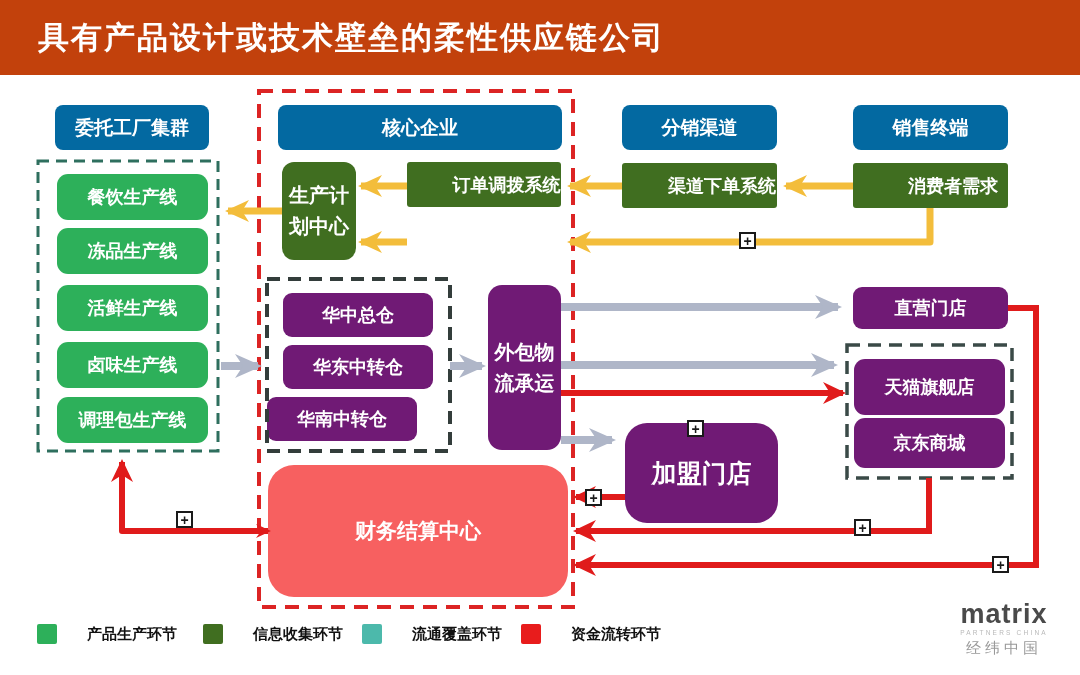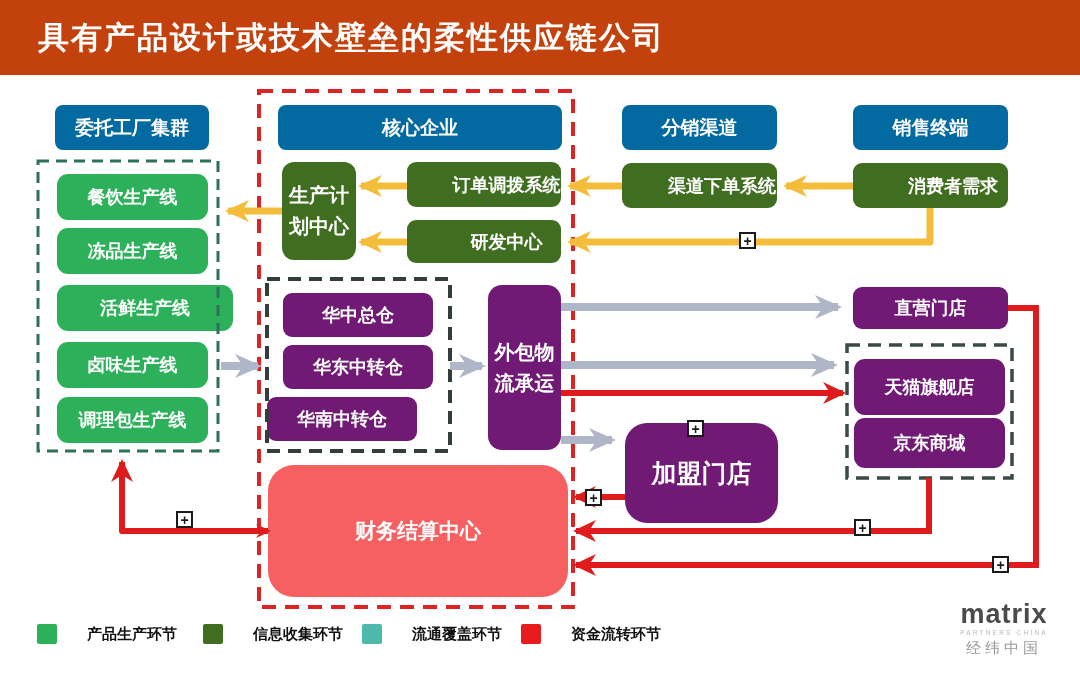--- a/index.html
+++ b/index.html
@@ -13,21 +13,21 @@
     position:absolute;left:38px;top:0;height:75px;line-height:75px;
     color:#ffffff;font-size:31px;font-weight:bold;letter-spacing:2px;white-space:nowrap;
   }
   
   .node{
     position:absolute;display:flex;align-items:center;justify-content:center;
     color:#ffffff;font-weight:bold;text-align:center;box-sizing:border-box;
   }
   .orange{background:#0369a1;border-radius:8px;font-size:19px;}
   .green{background:#2DB05A;border-radius:11px;font-size:18px;}
-  .dgreen{background:#406E20;border-radius:9px;font-size:18px;padding-left:45px;}
+  .dgreen{background:#406E20;border-radius:3px;font-size:18px;padding-left:45px;}
   .teal{background:#701a75;border-radius:9px;font-size:18px;}
   .salmon{background:#F76060;border-radius:26px;font-size:21px;}
   .wrap2{font-size:20px;line-height:1.55;padding:12px 6px;word-break:break-all;}
   .big{font-size:25px;border-radius:22px;}
   
   #overlay{position:absolute;left:0;top:0;z-index:10;pointer-events:none;}
   
   .pmark{
     position:absolute;width:17px;height:17px;background:#ffffff;border:2px solid #1a1a1a;
     box-sizing:border-box;z-index:12;display:flex;align-items:center;justify-content:center;
@@ -54,27 +54,26 @@
     <div class="title">具有产品设计或技术壁垒的柔性供应链公司</div>
   </div>
 
   <div class="node orange" style="left:55px;top:105px;width:154px;height:45px;">委托工厂集群</div>
   <div class="node orange" style="left:278px;top:105px;width:284px;height:45px;">核心企业</div>
   <div class="node orange" style="left:622px;top:105px;width:155px;height:45px;">分销渠道</div>
   <div class="node orange" style="left:853px;top:105px;width:155px;height:45px;">销售终端</div>
 
   <div class="node green" style="left:57px;top:174px;width:151px;height:46px;">餐饮生产线</div>
   <div class="node green" style="left:57px;top:228px;width:151px;height:46px;">冻品生产线</div>
-  <div class="node green" style="left:57px;top:285px;width:176px;height:46px;text-align:center;">活鲜生产线</div>
+  <div class="node green" style="left:57px;top:285px;width:151px;height:46px;text-align:center;">活鲜生产线</div>
   <div class="node green" style="left:57px;top:342px;width:151px;height:46px;">卤味生产线</div>
   <div class="node green" style="left:57px;top:397px;width:151px;height:46px;">调理包生产线</div>
 
   <div class="node dgreen wrap2" style="left:282px;top:162px;width:74px;height:98px;border-radius:12px;">生产计划中心</div>
   <div class="node dgreen" style="left:407px;top:162px;width:154px;height:45px;">订单调拨系统</div>
-  <div class="node dgreen" style="left:407px;top:220px;width:154px;height:43px;">研发中心</div>
 
   <div class="node dgreen" style="left:622px;top:163px;width:155px;height:45px;">渠道下单系统</div>
   <div class="node dgreen" style="left:853px;top:163px;width:155px;height:45px;">消费者需求</div>
 
   <div class="node teal" style="left:283px;top:293px;width:150px;height:44px;">华中总仓</div>
   <div class="node teal" style="left:283px;top:345px;width:150px;height:44px;">华东中转仓</div>
   <div class="node teal" style="left:267px;top:397px;width:150px;height:44px;">华南中转仓</div>
 
   <div class="node teal" style="left:853px;top:287px;width:155px;height:42px;">直营门店</div>
 

